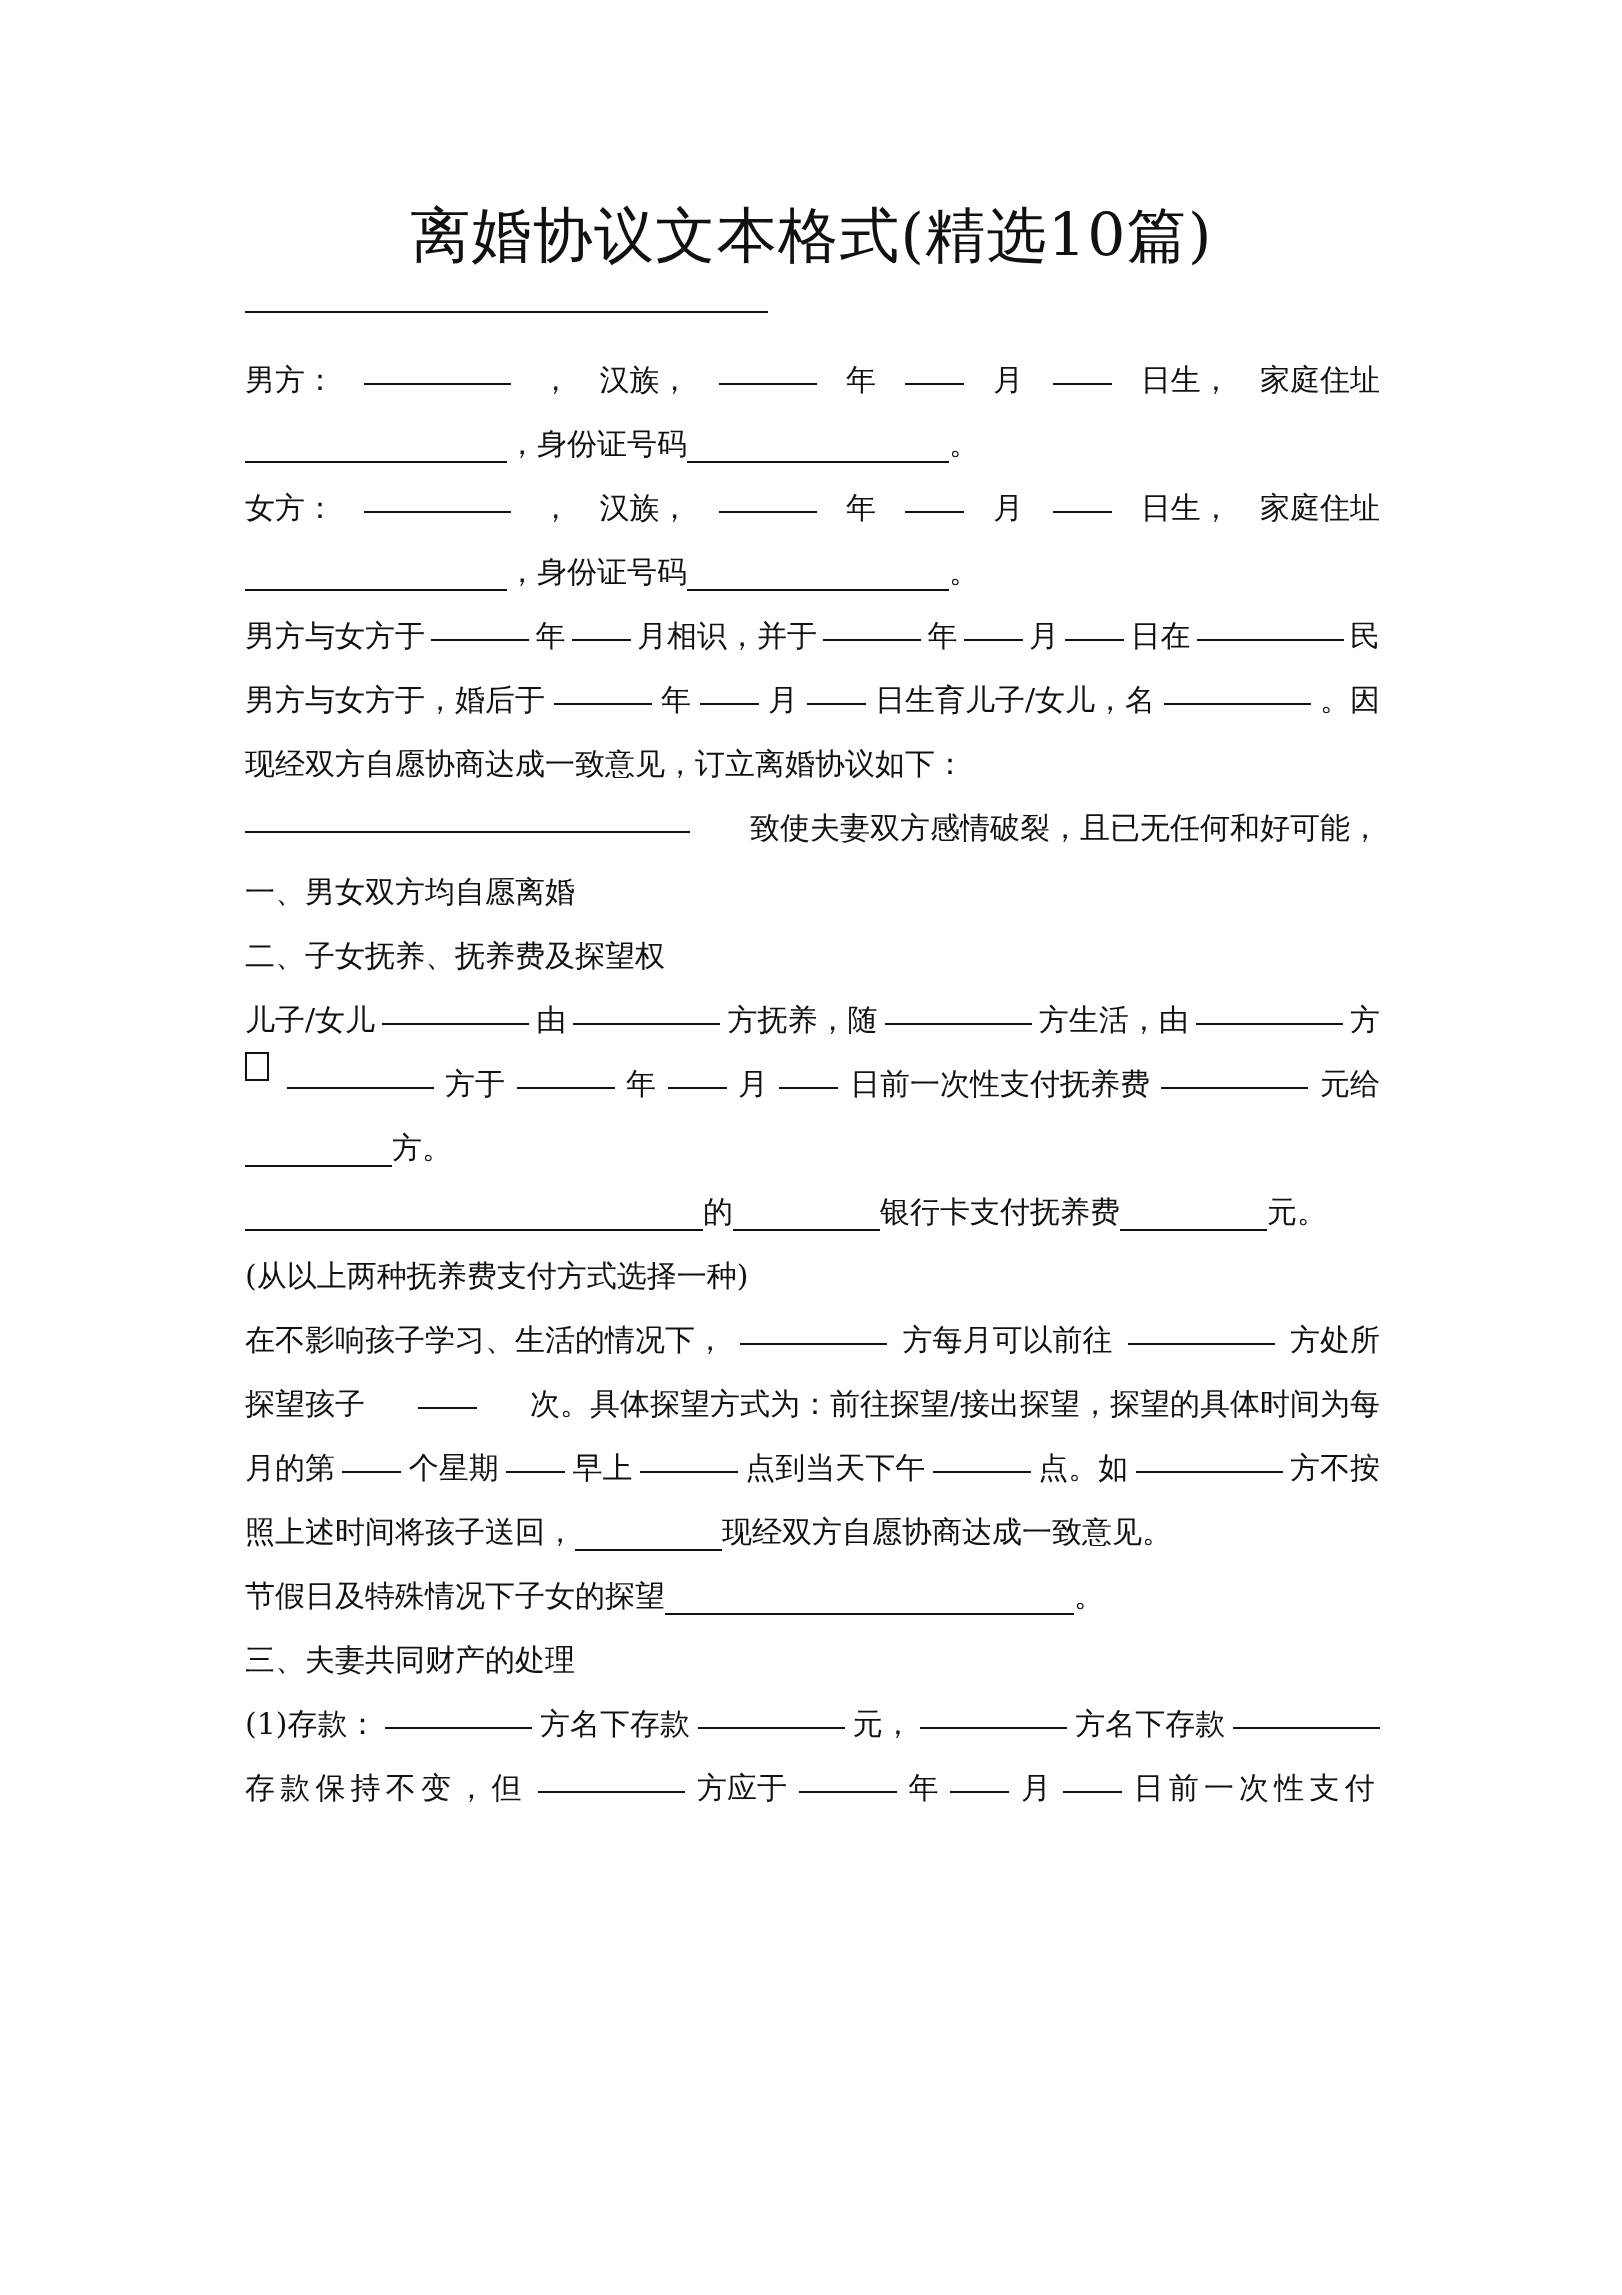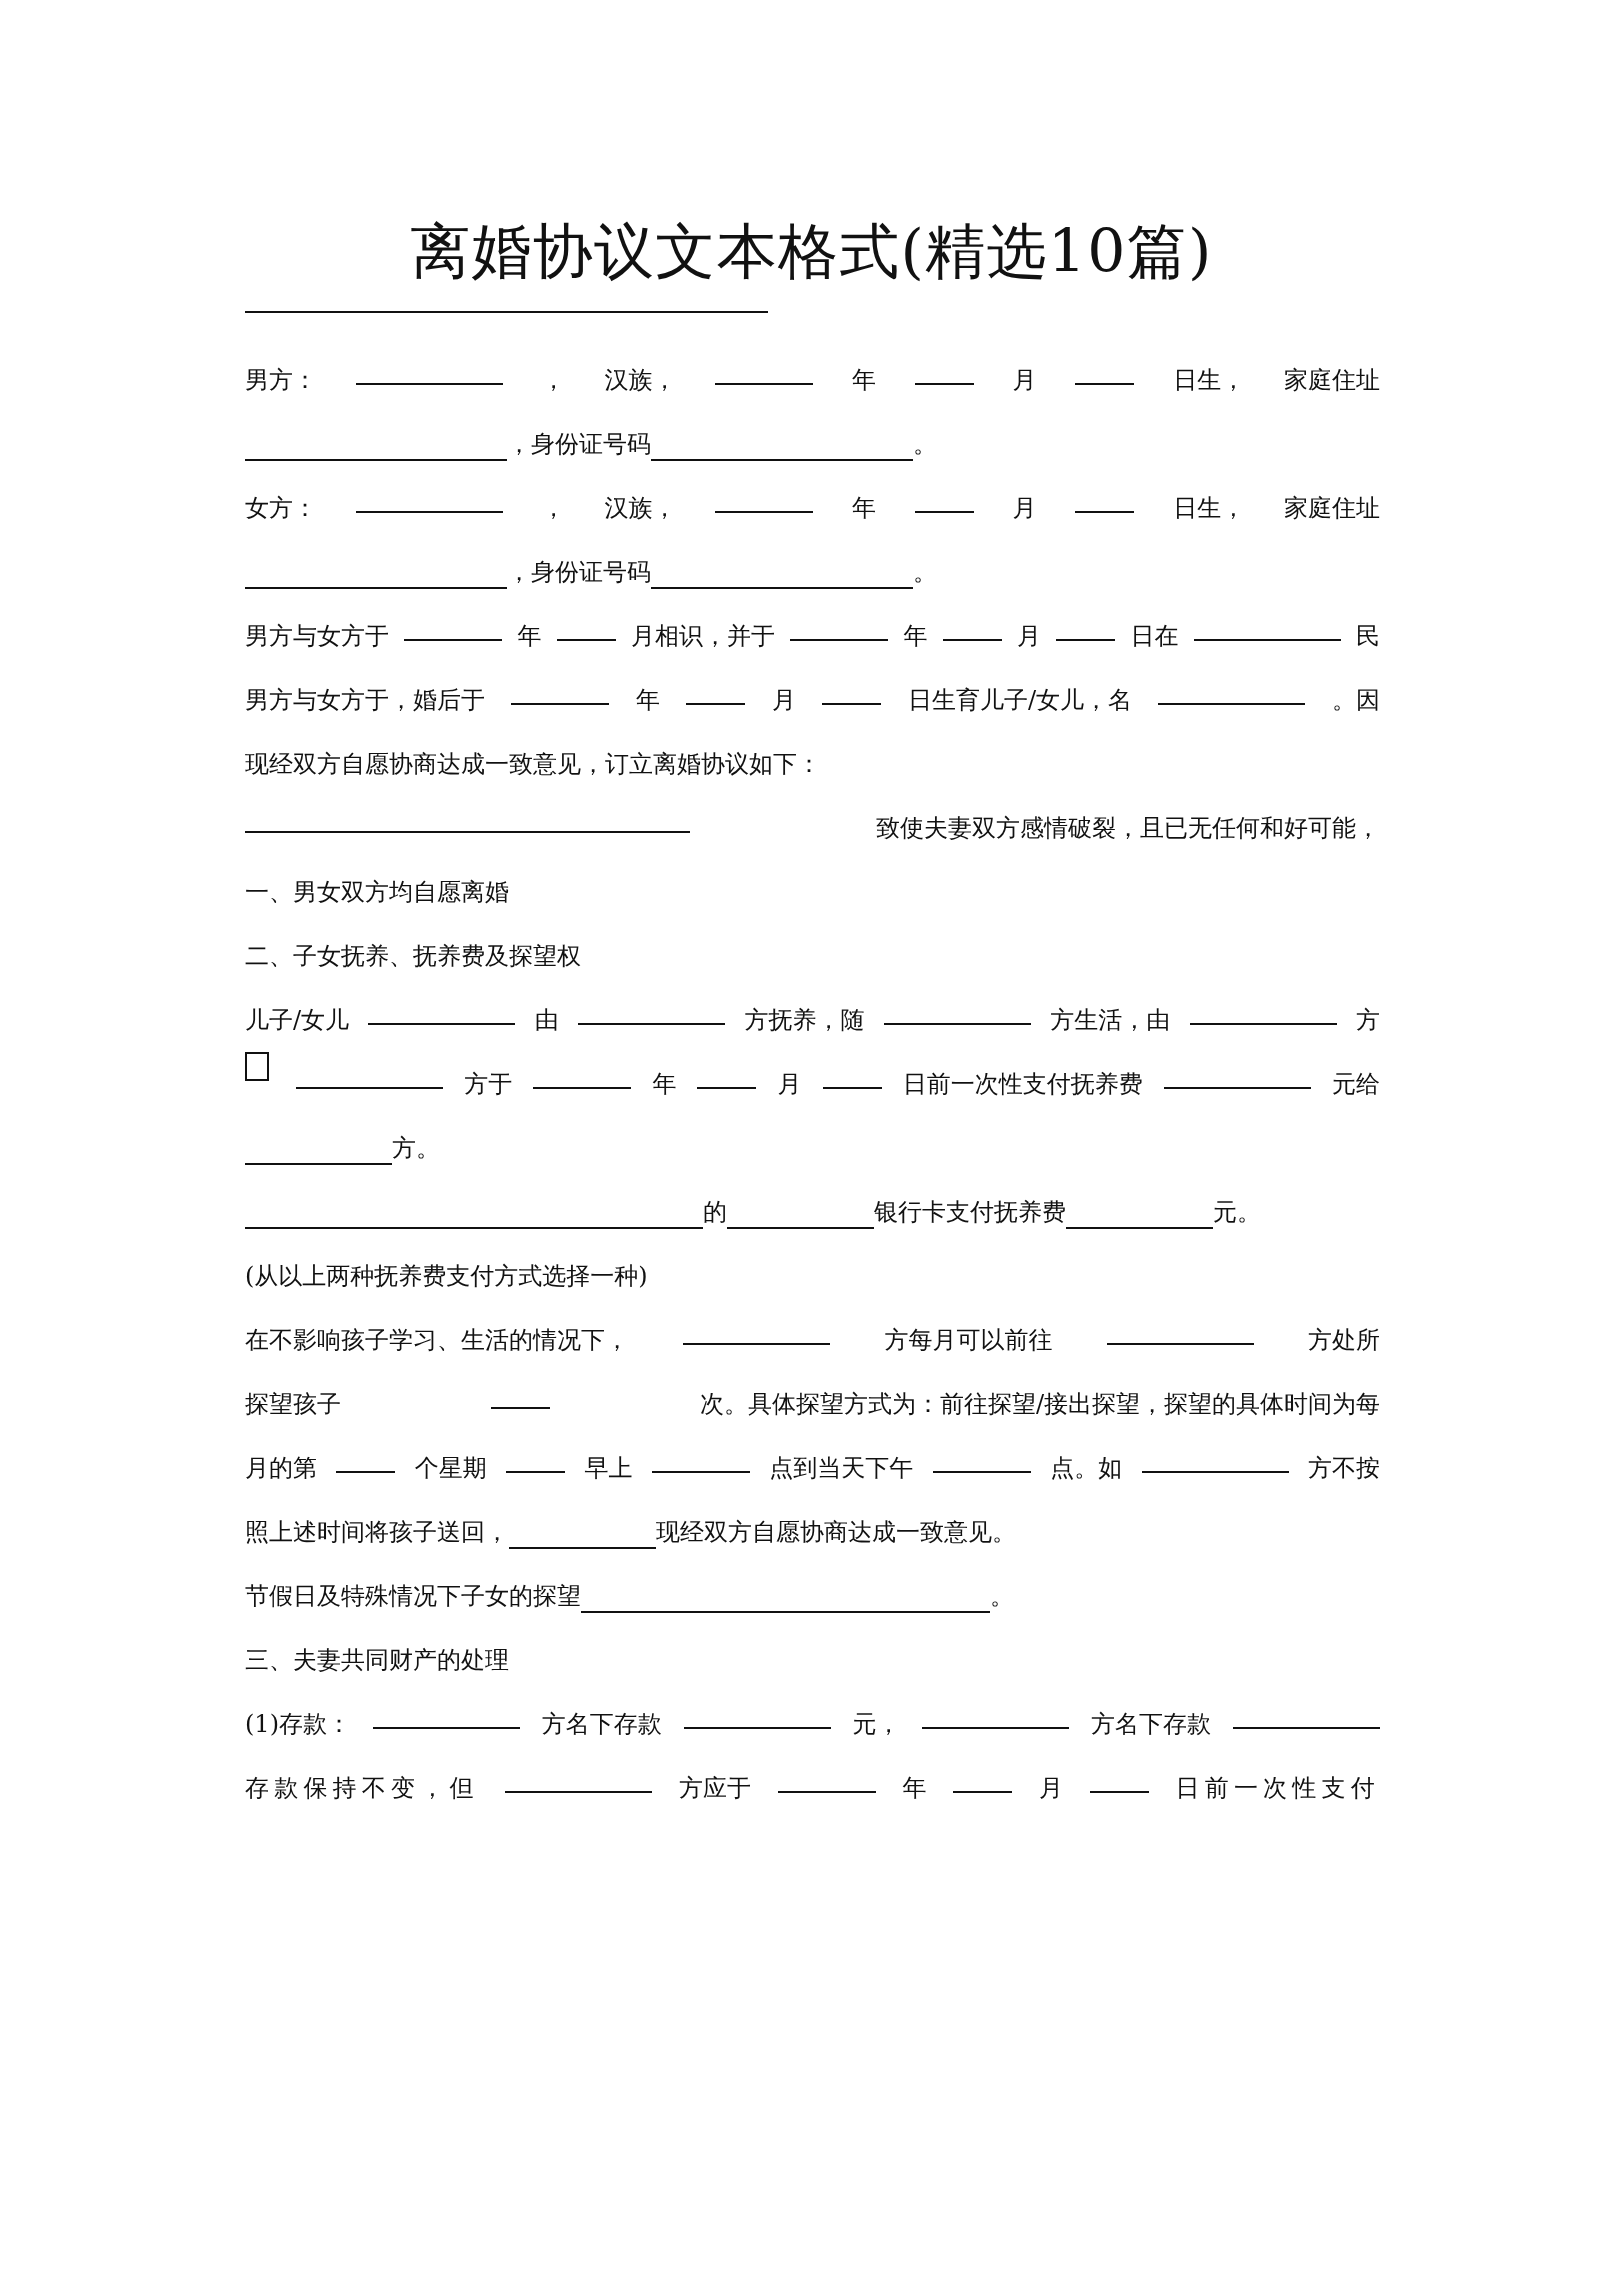--- a/index.html
+++ b/index.html
@@ -1,22 +1,22 @@
 <!DOCTYPE html>
 <html style="font-size:10.5px"><head>
 <meta charset="utf-8">
 <style>
   html, body { margin: 0; padding: 0; background: #ffffff; }
   body { width: 1623px; height: 2295px; position: relative; overflow: hidden;
          font-family: "DejaVu Serif", "Liberation Serif", serif; color: #111; }
-  .title { position: absolute; left: 0; width: 1623px; top: 212px; text-align: center;
+  .title { position: absolute; left: 0; width: 1623px; top: 196px; text-align: center;
            font-size: 60px; line-height: 79px; letter-spacing: 1.3px; }
   .title-rule { position: absolute; left: 245px; top: 311px; width: 523px; border-top: 2px solid #111; }
   .body { position: absolute; left: 245px; top: 348px; width: 1135px; }
-  .line { height: 64px; line-height: 64px; font-size: 24px; white-space: nowrap; }
+  .line { height: 64px; line-height: 64px; font-size: 30px; white-space: nowrap; }
   .line.justify { display: flex; justify-content: space-between; }
   .seg { display: inline-block; }
   .blank { display: inline-block; border-bottom: 2px solid #111; height: 35px; vertical-align: -9.2px; }
   .w4 { width: 59px; } .w5 { width: 98px; } .w9 { width: 147px; } .w16 { width: 262px; } .w25 { width: 458px; } .w28 { width: 445px; } .w18 { width: 409px; }
   .box { display: inline-block; width: 19.6px; height: 25px; border: 2px solid #111; vertical-align: -3.9px; margin-right: 6.5px; }
 </style>
 </head>
 <body>
 
 <div class="title">离婚协议文本格式(精选10篇)</div>

